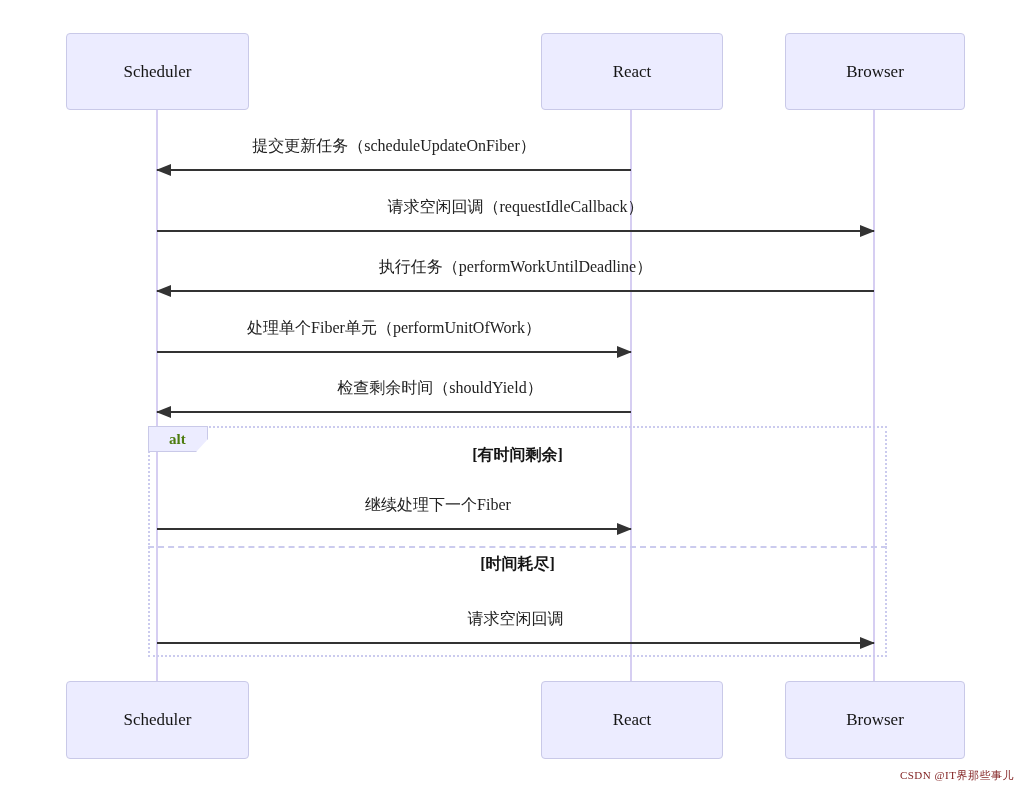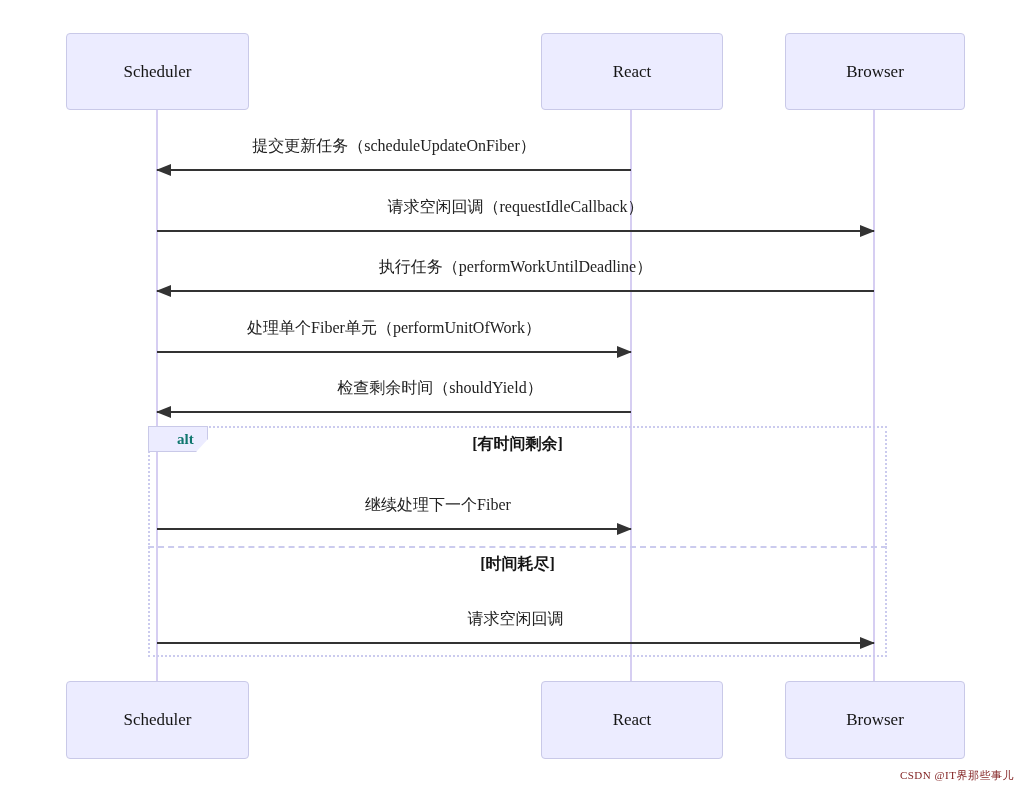--- a/index.html
+++ b/index.html
@@ -67,24 +67,24 @@
     height: 0;
     border-top: 2px dashed #CBCBEE;
   }
   .alt-label {
     position: absolute;
     background: #ECECFF;
     border: 1px solid #C9C9E8;
     clip-path: polygon(0 0, 100% 0, 100% 50%, 80% 100%, 0 100%);
     font-weight: bold;
     font-size: 15px;
-    color: #0f766e;
+    color: #4d7c0f;
     display: flex;
     align-items: center;
-    padding-left: 28px;
+    padding-left: 20px;
   }
   .condition {
     position: absolute;
     text-align: center;
     font-weight: bold;
     font-size: 16px;
     color: #141414;
     white-space: nowrap;
   }
   .watermark {
@@ -135,21 +135,21 @@
     <div class="head right"></div>
   </div>
 
   <div class="msg-label" style="left:157px; top:378px; width:566px;">检查剩余时间（shouldYield）</div>
   <div class="arrow" style="left:157px; top:411px; width:474px;">
     <div class="head left"></div>
   </div>
 
   <div class="alt-frame" style="left:148px; top:426px; width:739px; height:231px;"></div>
   <div class="alt-label" style="left:148px; top:426px; width:60px; height:26px;">alt</div>
-  <div class="condition" style="left:148px; top:434px; width:739px;">[有时间剩余]</div>
+  <div class="condition" style="left:148px; top:445px; width:739px;">[有时间剩余]</div>
 
   <div class="msg-label" style="left:157px; top:495px; width:562px;">继续处理下一个Fiber</div>
   <div class="arrow" style="left:157px; top:528px; width:474px;">
     <div class="head right"></div>
   </div>
 
   <div class="alt-divider" style="left:148px; top:546px; width:739px;"></div>
   <div class="condition" style="left:148px; top:554px; width:739px;">[时间耗尽]</div>
 
   <div class="msg-label" style="left:157px; top:609px; width:717px;">请求空闲回调</div>

